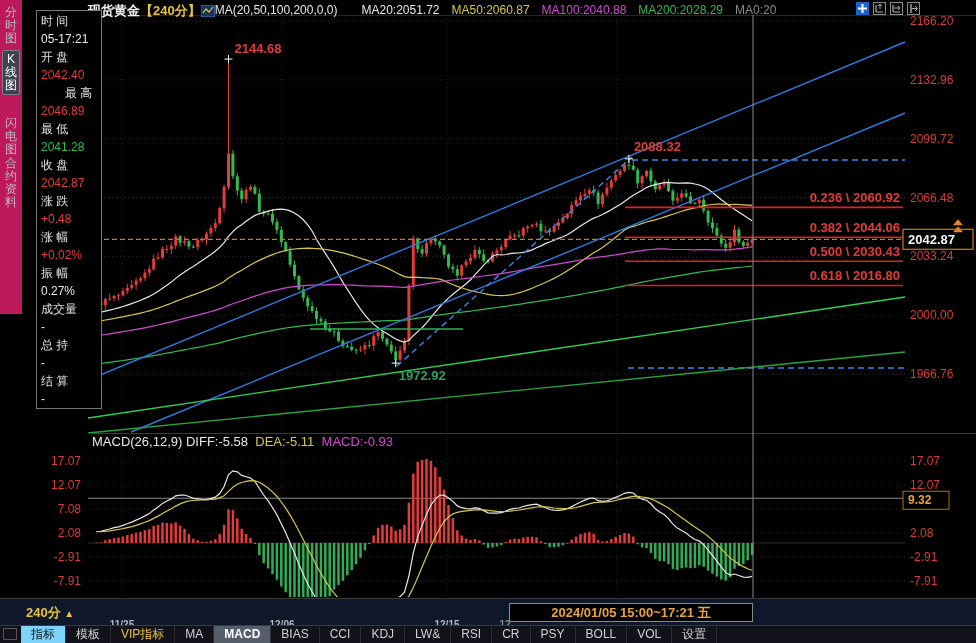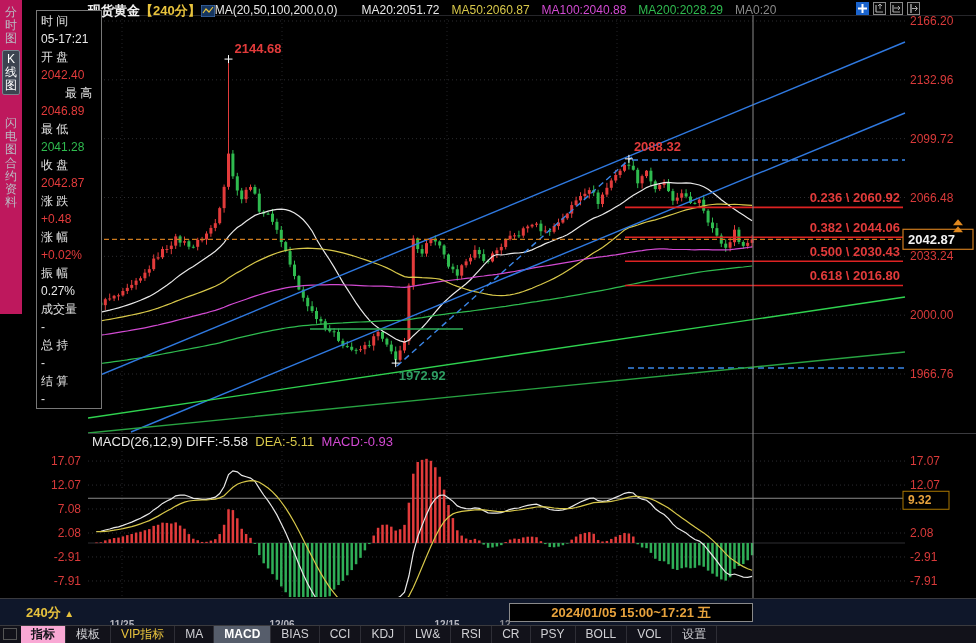--- a/index.html
+++ b/index.html
@@ -42,21 +42,21 @@
   .period-btn { position:absolute; left:26px; top:5px; color:#e8c33d; font-weight:bold; font-size:13px; cursor:default; }
   .dtick { position:absolute; top:20px; transform:translateX(-50%); color:#b8b8c0; font-weight:bold; font-size:10px; }
   .date-box { position:absolute; top:4px; height:19px; border:1px solid #8a8a8a; background:#000;
               color:#e8a33d; font-size:13px; font-weight:bold; text-align:center; line-height:17px; }
 
   
   .toolbar { position:absolute; left:0; top:625px; width:976px; height:18px; background:#12121a;
              border-top:1px solid #3a3a3e; display:flex; align-items:stretch; font-size:12px; }
   .tool-sq { width:14px; height:12px; border:1px solid #555; margin:2px 4px 0 3px; }
   .titem { padding:0 10px; line-height:17px; color:#d0d0d4; border-right:1px solid #2e2e36; cursor:default; white-space:nowrap; }
-  .titem.selected { background:#f9a8d4; color:#14141a; font-weight:bold; }
+  .titem.selected { background:#7dd3fc; color:#14141a; font-weight:normal; }
   .titem.active-indicator { background:#565d6b; color:#fff; font-weight:bold; }
   .titem.vip { color:#e8c33d; }
 
   svg text { font-family:"Liberation Sans", sans-serif; }
 </style>
 </head>
 <body>
 
 <div class="app">
 

